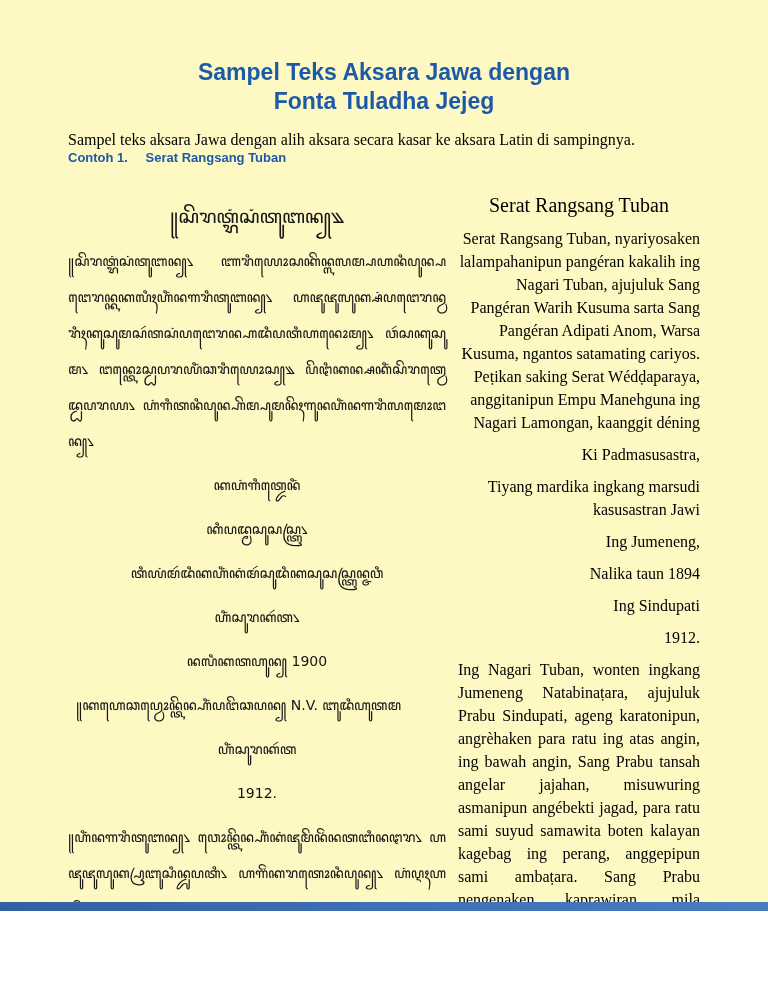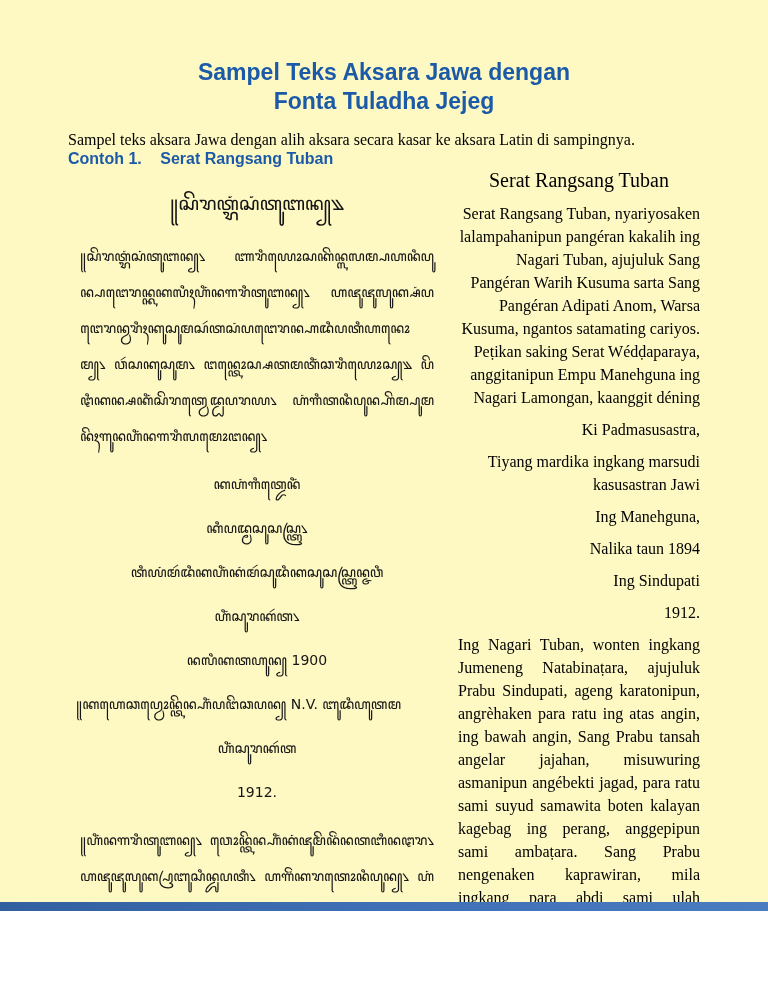--- a/index.html
+++ b/index.html
@@ -23,42 +23,42 @@
     color: #1b5aa8;
   }
   .intro {
     margin: 0 0 0 0;
     font-family: "Liberation Serif", serif;
     font-size: 16px;
     line-height: 20px;
     color: #000000;
   }
   .example-heading {
-    margin: 0 0 0 0;
+    margin: 0 0 28px 0;
     font-family: "Liberation Sans", sans-serif;
     font-weight: bold;
-    font-size: 16px;
+    font-size: 13px;
     color: #1b5aa8;
   }
   .example-heading .ex-title { margin-left: 14px; }
   
   .columns {
     display: flex;
     gap: 12px;
     align-items: flex-start;
   }
   .col-left  { width: 378px; flex: 0 0 378px; }
   .col-right { flex: 1 1 auto; min-width: 0; }
   
   .jv {
     font-family: "DejaVu Sans", sans-serif;
     color: #151515;
     font-size: 14px;
     line-height: 36px;
-    margin: 12px;
+    margin: 0;
     word-break: break-all;
     overflow-wrap: anywhere;
   }
   .jv-title {
     text-align: center;
     font-size: 19px;
     line-height: 46px;
     margin-bottom: 4px;
   }
   .jv-just   { text-align: justify; }
@@ -114,38 +114,38 @@
 
   <h2 class="example-heading">
     <span class="ex-label">Contoh 1.</span>
     <span class="ex-title">Serat Rangsang Tuban</span>
   </h2>
 
   <div class="columns">
 
     <div class="col-left">
       <div class="jv jv-title">꧋ꦱꦼꦫꦠ꧀ꦫꦁꦱꦁꦠꦸꦧꦤ꧀꧉</div>
-      <div class="jv jv-just">꧋ꦱꦼꦫꦠ꧀ꦫꦁꦱꦁꦠꦸꦧꦤ꧀꧈ ꦚꦫꦶꦪꦺꦴꦱꦏꦼꦤ꧀ꦭꦭꦩ꧀ꦥꦲꦤꦶꦥꦸꦤ꧀ꦥꦔꦺꦫꦤ꧀ꦏꦏꦭꦶꦃꦲꦶꦁꦤꦒꦫꦶꦠꦸꦧꦤ꧀꧈ ꦲꦗꦸꦗꦸꦭꦸꦏ꧀ꦱꦁꦥꦔꦺꦫꦤ꧀ꦮꦫꦶꦃꦏꦸꦱꦸꦩꦱꦂꦠꦱꦁꦥꦔꦺꦫꦤ꧀ꦲꦢꦶꦥꦠꦶꦲꦤꦺꦴꦩ꧀꧈ ꦮꦂꦱꦏꦸꦱꦸꦩ꧈ ꦔꦤ꧀ꦠꦺꦴꦱ꧀ꦱꦠꦩꦠꦶꦁꦕꦫꦶꦪꦺꦴꦱ꧀꧉ ꦥꦼꦛꦶꦏꦤ꧀ꦱꦏꦶꦁꦱꦼꦫꦠ꧀ꦮꦺꦢ꧀ꦝꦥꦫꦪ꧈ ꦲꦁꦒꦶꦠꦤꦶꦥꦸꦤ꧀ꦲꦼꦩ꧀ꦥꦸꦩꦤꦼꦃꦒꦸꦤꦲꦶꦁꦤꦒꦫꦶꦭꦩꦺꦴꦔꦤ꧀꧈</div>
+      <div class="jv jv-just">꧋ꦱꦼꦫꦠ꧀ꦫꦁꦱꦁꦠꦸꦧꦤ꧀꧈ ꦚꦫꦶꦪꦺꦴꦱꦏꦼꦤ꧀ꦭꦭꦩ꧀ꦥꦲꦤꦶꦥꦸꦤ꧀ꦥꦔꦺꦫꦤ꧀ꦏꦏꦭꦶꦃꦲꦶꦁꦤꦒꦫꦶꦠꦸꦧꦤ꧀꧈ ꦲꦗꦸꦗꦸꦭꦸꦏ꧀ꦱꦁꦥꦔꦺꦫꦤ꧀ꦮꦫꦶꦃꦏꦸꦱꦸꦩꦱꦂꦠꦱꦁꦥꦔꦺꦫꦤ꧀ꦲꦢꦶꦥꦠꦶꦲꦤꦺꦴꦩ꧀꧈ ꦮꦂꦱꦏꦸꦱꦸꦩ꧈ ꦔꦤ꧀ꦠꦺꦴꦱ꧀ꦝꦥꦫꦪꦶꦁꦕꦫꦶꦪꦺꦴꦱ꧀꧉ ꦥꦼꦛꦶꦏꦤ꧀ꦱꦏꦶꦁꦱꦼꦫꦠ꧀ꦮꦺꦢ꧀ꦝꦥꦫꦪ꧈ ꦲꦁꦒꦶꦠꦤꦶꦥꦸꦤ꧀ꦲꦼꦩ꧀ꦥꦸꦩꦤꦼꦃꦒꦸꦤꦲꦶꦁꦤꦒꦫꦶꦭꦩꦺꦴꦔꦤ꧀꧈</div>
       <div class="jv jv-center jv-line">ꦏꦲꦁꦒꦶꦠ꧀ꦢꦺꦤꦶꦁ</div>
       <div class="jv jv-center jv-line">ꦏꦶꦥꦢ꧀ꦩꦱꦸꦱꦱ꧀ꦠꦿ꧈</div>
       <div class="jv jv-center jv-line">ꦠꦶꦪꦁꦩꦂꦢꦶꦏꦲꦶꦁꦏꦁꦩꦂꦱꦸꦢꦶꦏꦱꦸꦱꦱ꧀ꦠꦿꦤ꧀ꦗꦮꦶ</div>
       <div class="jv jv-center jv-line">ꦲꦶꦁꦱꦸꦫꦏꦂꦠ꧈</div>
       <div class="jv jv-center jv-line">ꦤꦭꦶꦏꦠꦲꦸꦤ꧀ 1900</div>
       <div class="jv jv-just jv-line">꧋ꦏꦲꦺꦕꦥ꧀ꦮꦺꦴꦤ꧀ꦠꦼꦤ꧀ꦲꦶꦁꦥꦔꦼꦕꦥꦤ꧀ N.V. ꦧꦸꦢꦶꦲꦸꦠꦩ</div>
       <div class="jv jv-center jv-line">ꦲꦶꦁꦱꦸꦫꦏꦂꦠ</div>
       <div class="jv jv-center jv-line">1912.</div>
       <div class="jv jv-just">꧋ꦲꦶꦁꦤꦒꦫꦶꦠꦸꦧꦤ꧀꧈ ꦮꦺꦴꦤ꧀ꦠꦼꦤ꧀ꦲꦶꦁꦏꦁꦗꦸꦩꦼꦤꦼꦁꦤꦠꦧꦶꦤꦛꦫ꧈ ꦲꦗꦸꦗꦸꦭꦸꦏ꧀ꦥꦿꦧꦸꦱꦶꦤ꧀ꦢꦸꦥꦠꦶ꧈ ꦲꦒꦼꦁꦏꦫꦠꦺꦴꦤꦶꦥꦸꦤ꧀꧈ ꦲꦁꦉꦃꦲꦏꦼꦤ꧀ꦥꦫꦫꦠꦸꦲꦶꦁꦲꦠꦱ꧀ꦲꦔꦶꦤ꧀꧈ ꦲꦶꦁꦧꦮꦃꦲꦔꦶꦤ꧀꧈ ꦱꦁꦥꦿꦧꦸꦠꦤ꧀ꦱꦃꦲꦔꦼꦭꦂꦗꦗꦲꦤ꧀꧈ ꦩꦶꦱꦸꦮꦸꦫꦶꦁꦲꦱ꧀ꦩꦤꦶꦥꦸꦤ꧀ꦲꦔꦺꦧꦼꦏ꧀ꦠꦶꦗꦒꦢ꧀꧈ ꦥꦫꦫꦠꦸꦱꦩꦶꦱꦸꦪꦸꦢ꧀ꦱꦩꦮꦶꦠꦧꦺꦴꦠꦼꦤ꧀ꦏꦭꦪꦤ꧀ꦏꦒꦼꦧꦒ꧀ꦲꦶꦁꦥꦼꦫꦁ꧈ ꦲꦁꦒꦼꦥꦶꦥꦸꦤ꧀ꦱꦩꦶꦲꦩ꧀ꦧꦛꦫ꧉ ꦱꦁꦥꦿꦧꦸꦤꦼꦔꦼꦤꦏꦼꦤ꧀ꦏꦥꦿꦮꦶꦫꦤ꧀꧈ ꦩꦶꦭꦲꦶꦁꦏꦁꦥꦫꦲꦧ꧀ꦢꦶꦱꦩꦶꦲꦸꦭꦃꦏꦱꦩ꧀ꦥꦸꦂꦤꦤꦶꦁꦏꦮꦿꦸꦃꦥꦼꦫꦁ꧈ ꦲꦗꦶꦗꦪꦏꦮꦶꦗꦪꦤ꧀꧈ ꦏꦢꦶꦒ꧀ꦢꦪꦤ꧀ꦭꦤ꧀ꦏꦤꦸꦫꦒꦤ꧀꧈ ꦱꦩꦶꦠꦼꦒꦸꦃꦠꦶꦩ꧀ꦧꦸꦭ꧀꧈ ꦧꦺꦴꦠꦼꦤ꧀ꦮꦺꦴꦤ꧀ꦠꦼꦤ꧀ꦲꦶꦁꦏꦁꦠꦼꦝꦱ꧀ꦠꦥꦏ꧀ꦥꦭꦸꦤꦶꦁꦥꦤ꧀ꦝꦺꦱꦶꦱꦤꦶꦁꦒꦸꦫꦶꦤ꧀ꦢ꧈ ꦭꦶꦩ꧀ꦥꦢ꧀</div>
     </div>
 
     <div class="col-right">
       <div class="lat-heading">Serat Rangsang Tuban</div>
       <p class="lat lat-center">Serat Rangsang Tuban, nyariyosaken lalampahanipun pangéran kakalih ing Nagari Tuban, ajujuluk Sang Pangéran Warih Kusuma sarta Sang Pangéran Adipati Anom, Warsa Kusuma, ngantos satamating cariyos. Peṭikan saking Serat Wédḍaparaya, anggitanipun Empu Manehguna ing Nagari Lamongan, kaanggit déning</p>
       <p class="lat lat-center">Ki Padmasusastra,</p>
       <p class="lat lat-center">Tiyang mardika ingkang marsudi kasusastran Jawi</p>
-      <p class="lat lat-center">Ing Manehguna,</p>
+      <p class="lat lat-center">Ing Jumeneng,</p>
       <p class="lat lat-center">Nalika taun 1894</p>
       <p class="lat lat-center">Ing Sindupati</p>
       <p class="lat lat-center">1912.</p>
       <p class="lat lat-just">Ing Nagari Tuban, wonten ingkang Jumeneng Natabinaṭara, ajujuluk Prabu Sindupati, ageng karatonipun, angrèhaken para ratu ing atas angin, ing bawah angin, Sang Prabu tansah angelar jajahan, misuwuring asmanipun angébekti jagad, para ratu sami suyud samawita boten kalayan kagebag ing perang, anggepipun sami ambaṭara. Sang Prabu nengenaken kaprawiran, mila ingkang para abdi sami ulah kasampurnaning kawruh perang, aji jaya kawijayan, kadigdayan lan kanuragan, sami teguh timbul, boten wonten ingkang teḍas tapak paluning panḍé sisaning gurinda, limpad</p>
     </div>
 
   </div>
 
   <div class="page-number">1</div>
   <div class="footer-bar"></div>

